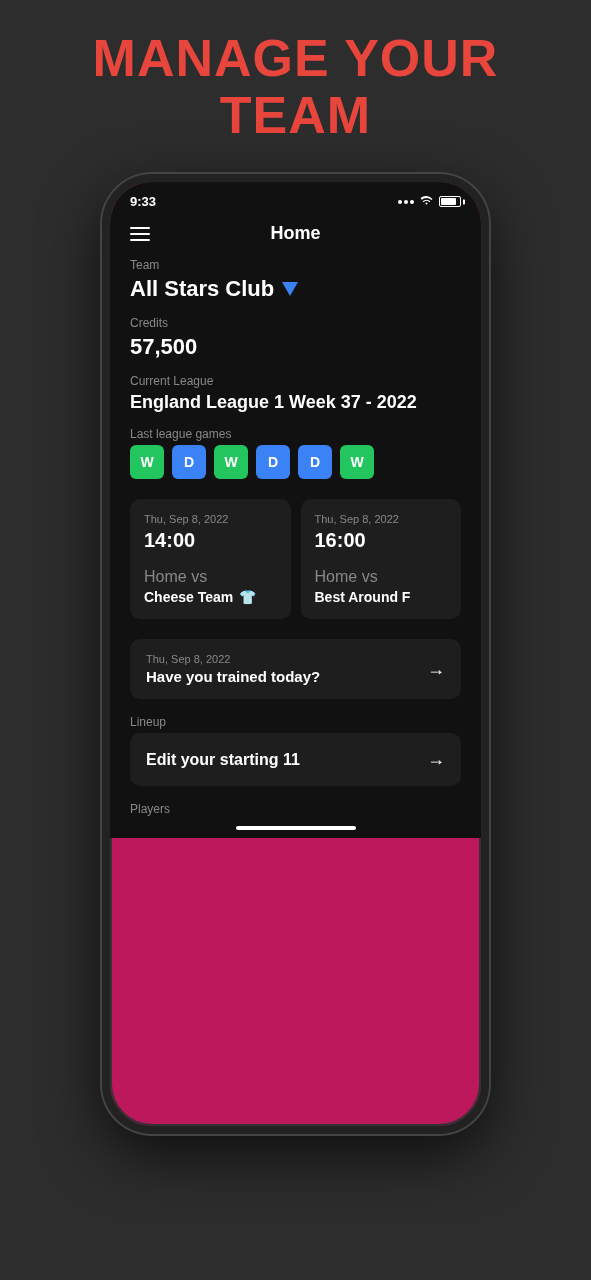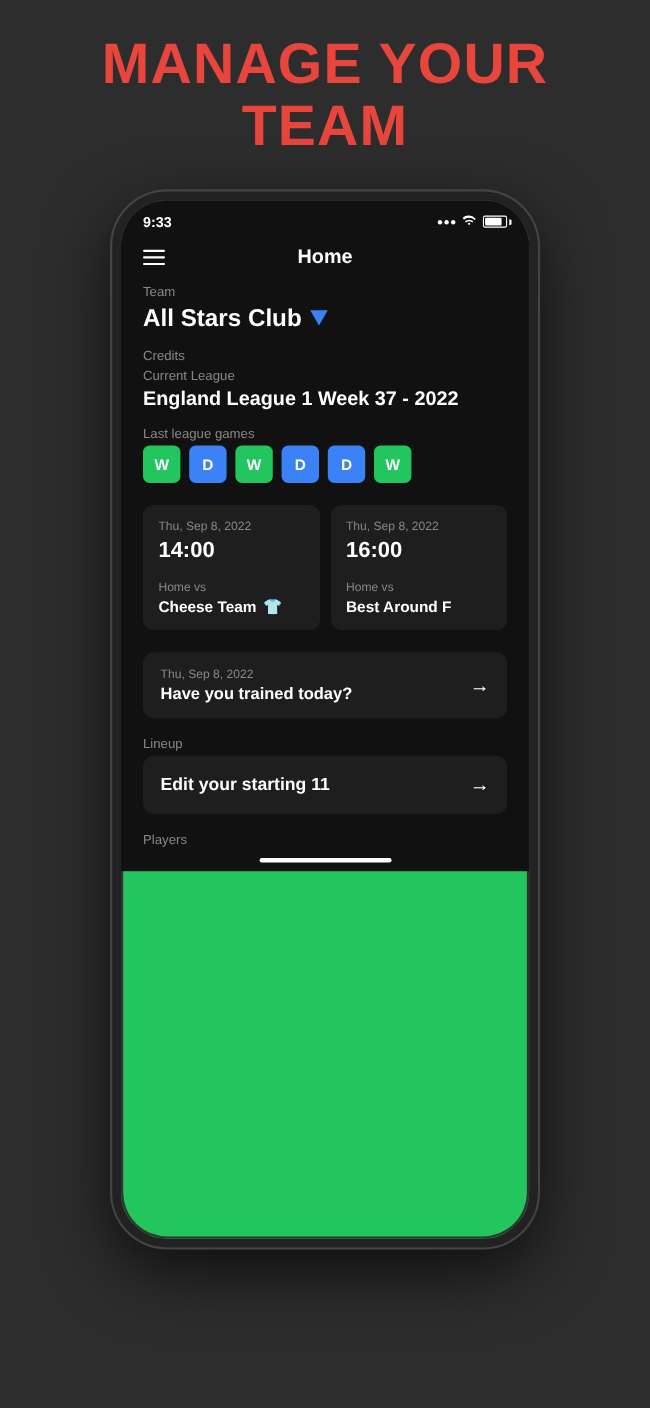--- a/index.html
+++ b/index.html
@@ -23,21 +23,21 @@
       line-height: 1.1;
       margin-bottom: 30px;
       letter-spacing: 1px;
       text-transform: uppercase;
     }
 
     
     .phone-frame {
       width: 387px;
       min-height: 960px;
-      background: #22c55e;
+      background: #be185d;
       border-radius: 50px;
       border: 8px solid #222;
       box-shadow:
         0 0 0 2px #444,
         0 20px 60px rgba(0,0,0,0.7),
         inset 0 0 0 2px #333;
       overflow: hidden;
       position: relative;
     }
 
@@ -260,21 +260,21 @@
 
     .game-time {
       color: white;
       font-size: 20px;
       font-weight: 700;
       margin-bottom: 10px;
     }
 
     .game-home-vs {
       color: #888;
-      font-size: 11px;
+      font-size: 16px;
       margin-bottom: 3px;
       margin-top: 16px;
     }
 
     .game-team {
       color: white;
       font-size: 14px;
       font-weight: 700;
       display: flex;
       align-items: center;
@@ -394,20 +394,21 @@
       <div>
         <div class="section-label">Team</div>
         <div class="team-name">
           <span>All Stars Club</span>
           <span class="shield-icon"></span>
         </div>
       </div>
 
       <div>
         <div class="section-label">Credits</div>
+        <div class="credits-value">57,500</div>
       </div>
 
       <div>
         <div class="section-label">Current League</div>
         <div class="league-name">England League 1 Week 37 - 2022</div>
       </div>
 
       <div>
         <div class="section-label">Last league games</div>
         <div class="results-row" id="results-row">

